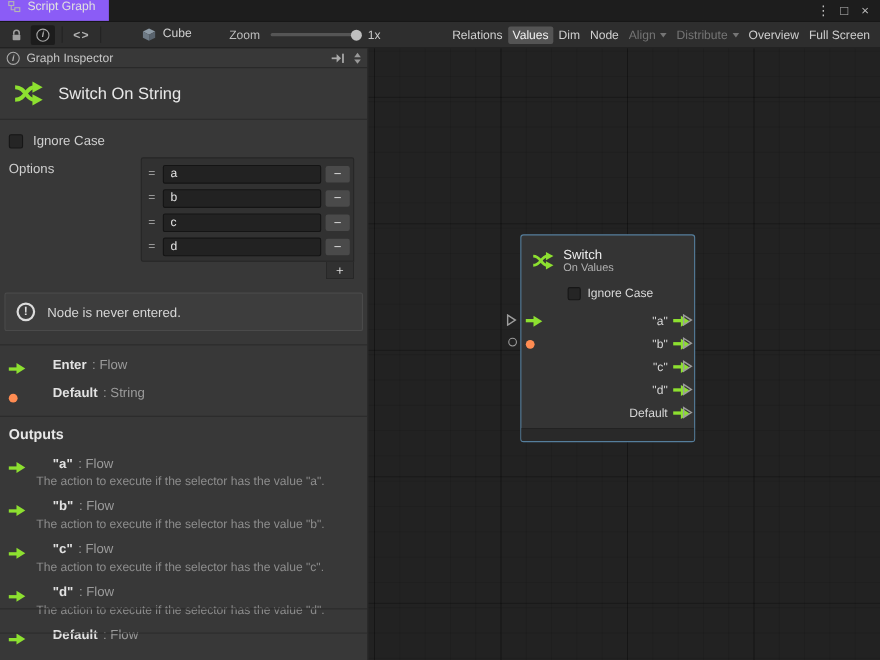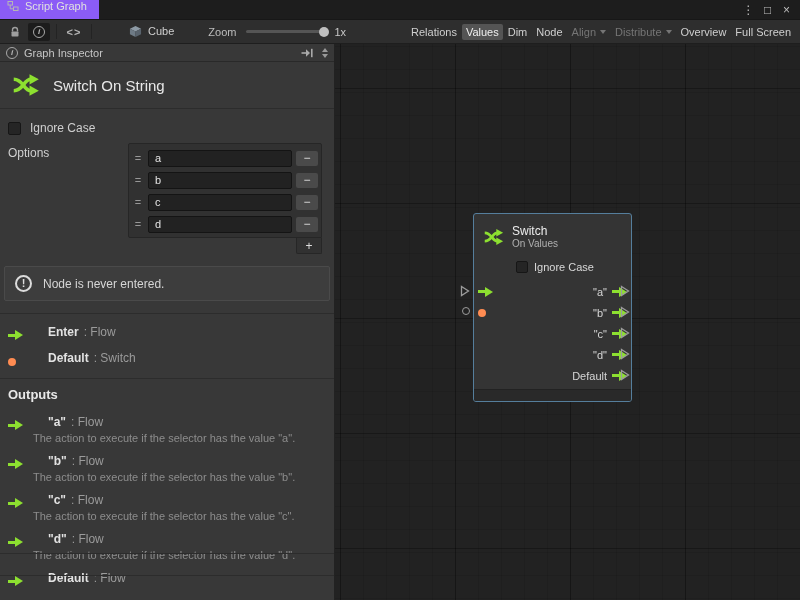--- a/index.html
+++ b/index.html
@@ -269,21 +269,21 @@
     <div class="pitem">
       <span class="picon">
           <span class="arrow"></span>
         </span>
       <span><span class="pname">Enter</span><span class="ptype">: Flow</span></span>
     </div>
     <div class="pitem">
       <span class="picon">
           <span class="dot"></span>
         </span>
-      <span><span class="pname">Default</span><span class="ptype">: Switch</span></span>
+      <span><span class="pname">Default</span><span class="ptype">: String</span></span>
     </div>
   </div>
 
   <div class="section">
     <h3>Outputs</h3>
     <div class="pitem tight">
       <span class="picon">
           <span class="arrow"></span>
         </span>
       <span><span class="pname">"a"</span><span class="ptype">: Flow</span></span>

